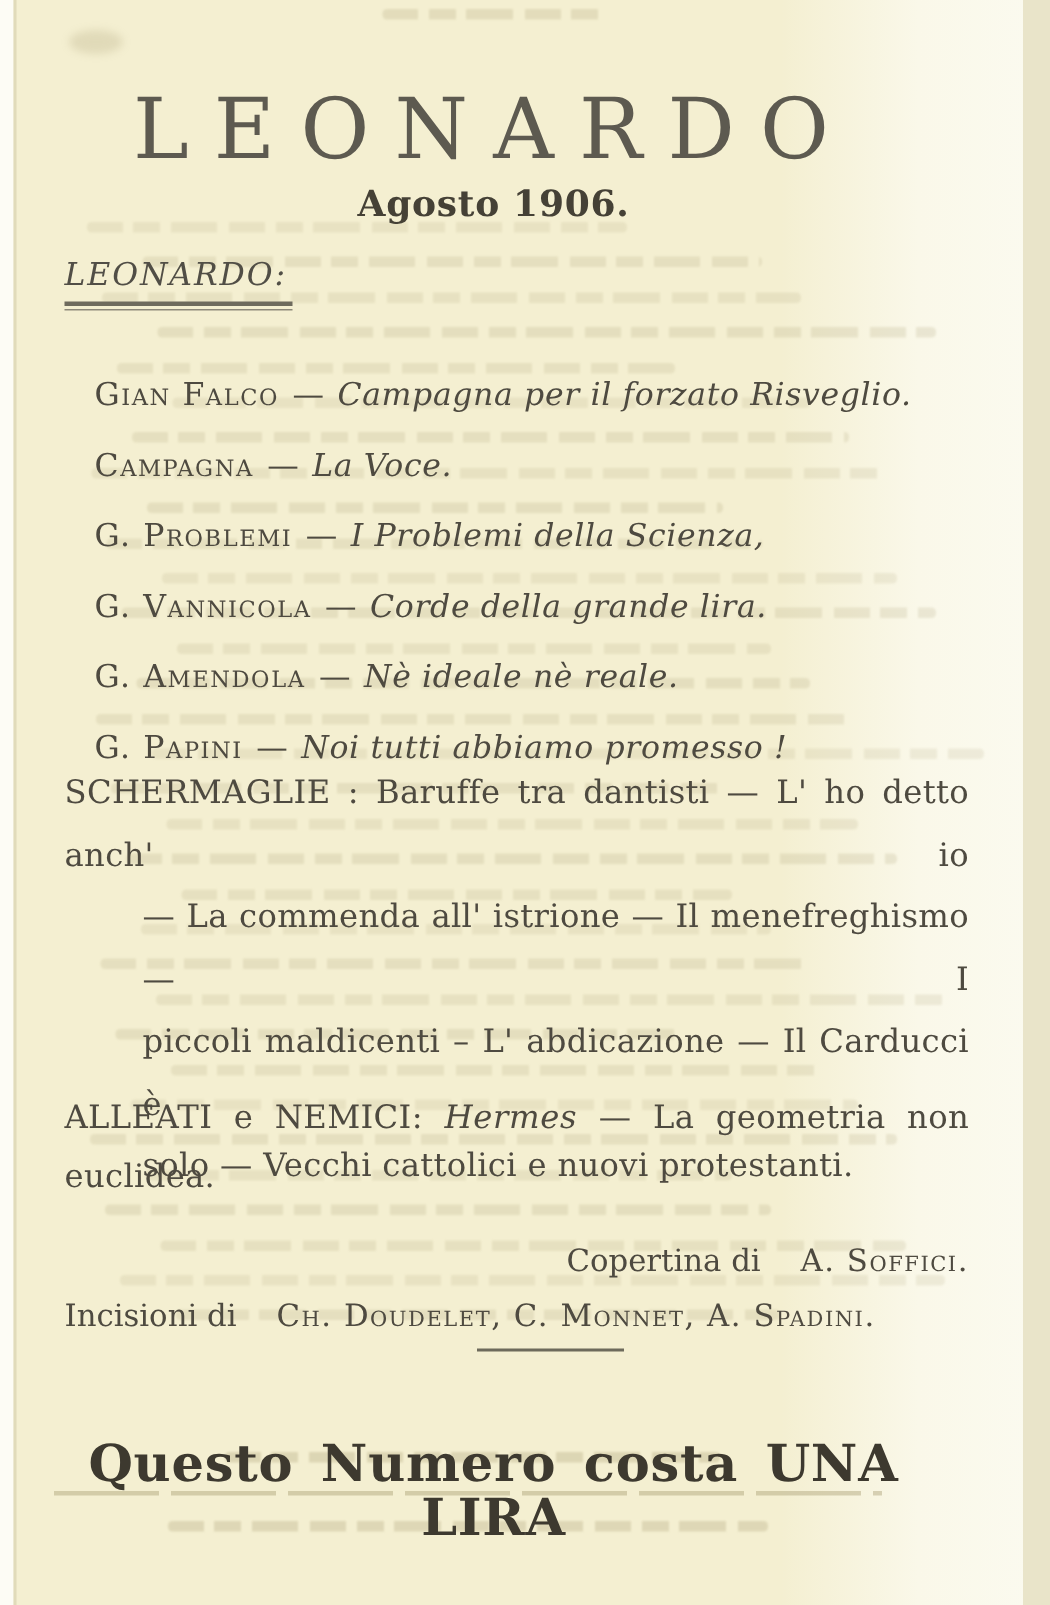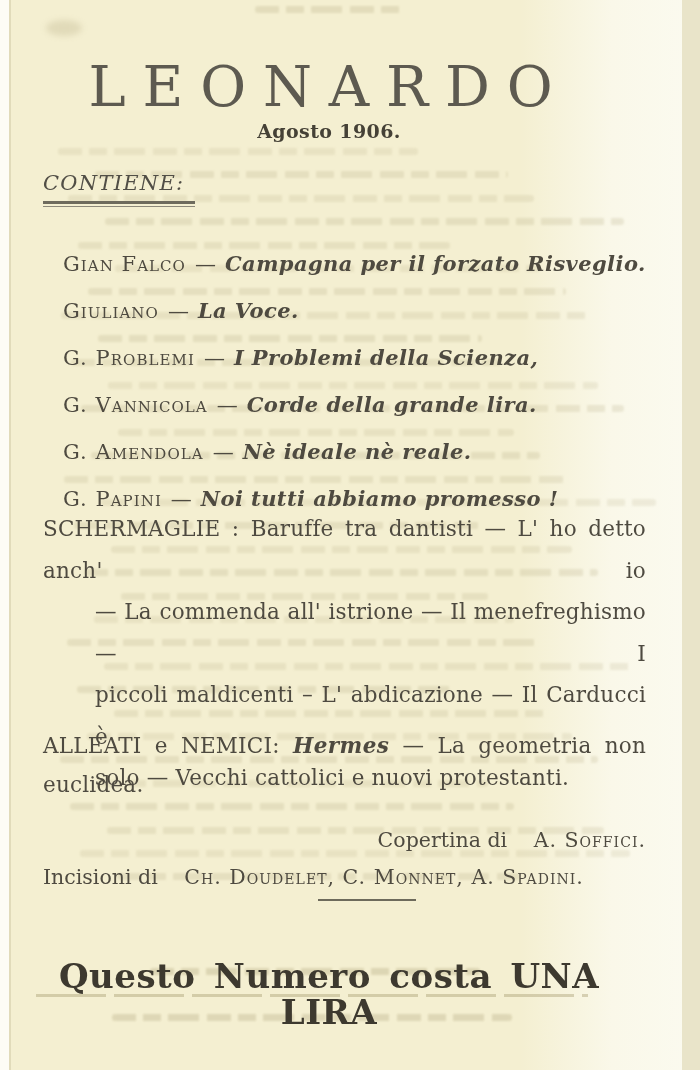--- a/index.html
+++ b/index.html
@@ -26,29 +26,29 @@
       currentColor 31px 49px, transparent 49px 56px, currentColor 56px 87px, transparent 87px 95px);}
   .ghost-rule{position:absolute;height:3px;filter:blur(.4px);
     background:repeating-linear-gradient(90deg, currentColor 0 70px, transparent 70px 78px);}
   .ghost-smudge{position:absolute;border-radius:50%;background:currentColor;filter:blur(3px);}
   
   .content{position:absolute;inset:0;z-index:2;}
   .abs{position:absolute;left:43px;right:36px;}
   .centered{text-align:center;left:6px;right:30px;}
   .masthead-title{top:20px;font-size:56px;line-height:58px;letter-spacing:.3em;
     font-weight:400;color:#5d5a50;white-space:nowrap;}
-  .issue-date{top:97px;font-size:19px;line-height:30px;font-weight:700;color:#454136;letter-spacing:.02em;}
+  .issue-date{top:97px;font-size:24px;line-height:30px;font-weight:700;color:#454136;letter-spacing:.02em;}
   .contiene{top:170px;font-size:21px;line-height:26px;font-style:italic;letter-spacing:.06em;color:#514e46;}
   .contiene-rule{display:block;width:152px;height:6px;margin-top:5px;
     border-top:3px solid #6e6b5d;border-bottom:1px solid #8d897a;box-sizing:border-box;}
   .toc{top:240px;font-size:21px;}
   .toc-row{height:47px;line-height:47px;white-space:nowrap;}
   .sc{font-variant:small-caps;letter-spacing:.05em;margin-left:20px;}
   .dash{margin:0 9px;}
-  .work{font-style:italic;letter-spacing:.02em;font-weight:bold;}
+  .work{font-style:italic;letter-spacing:.02em;}
   .para{font-size:21.5px;line-height:41.5px;letter-spacing:.01em;}
   .schermaglie{top:508px;}
   .alleati{top:706px;line-height:39px;margin-top:20px;}
   .para .indent{padding-left:52px;}
   .jline{text-align:justify;text-align-last:justify;}
   .credit{font-size:20.5px;line-height:26px;}
   .credit-cover{top:806px;text-align:right;}
   .credit-engravings{top:843px;}
   .divider{position:absolute;top:899px;left:318px;width:98px;height:2px;background:#6d6a5b;}
   .price{top:924px;font-size:34px;line-height:36px;font-weight:700;color:#3d392f;word-spacing:6px;letter-spacing:.015em;}
@@ -103,30 +103,30 @@
       <div class="ghost-rule" style="left: 36px; top: 994px; width: 552px; height: 3px; opacity: 0.42;"></div>
       <div class="ghost-line" style="left: 112px; top: 1014px; width: 400px; height: 7px; opacity: 0.28;"></div>
     </div>
 
   <div class="content">
     <h1 class="abs centered masthead-title">LEONARDO</h1>
 
     <p class="abs centered issue-date">Agosto 1906.</p>
 
     <div class="abs contiene">
-      <span>CONTIENE:</span>
+      <span>LEONARDO:</span>
       <span class="contiene-rule"></span>
     </div>
 
     <div class="abs toc">
       <div class="toc-row">
         <span class="sc">Gian Falco</span><span class="dash">—</span><span class="work">Campagna per il forzato Risveglio.</span>
       </div>
       <div class="toc-row">
-        <span class="sc">Giuliano</span><span class="dash">—</span><span class="work">La Voce.</span>
+        <span class="sc">Campagna</span><span class="dash">—</span><span class="work">La Voce.</span>
       </div>
       <div class="toc-row">
         <span class="sc">G. Problemi</span><span class="dash">—</span><span class="work">I Problemi della Scienza,</span>
       </div>
       <div class="toc-row">
         <span class="sc">G. Vannicola</span><span class="dash">—</span><span class="work">Corde della grande lira.</span>
       </div>
       <div class="toc-row">
         <span class="sc">G. Amendola</span><span class="dash">—</span><span class="work">Nè ideale nè reale.</span>
       </div>

